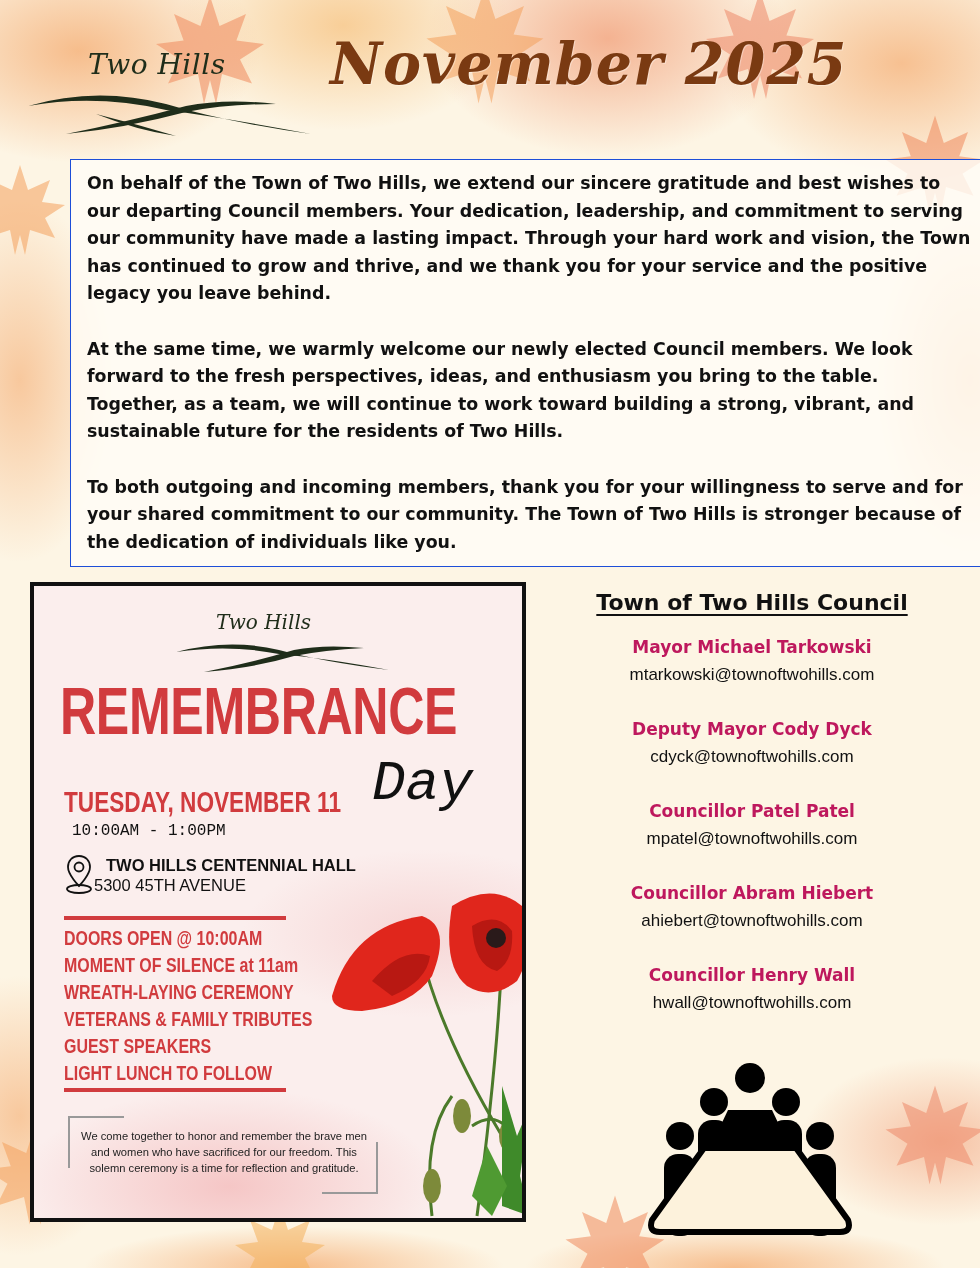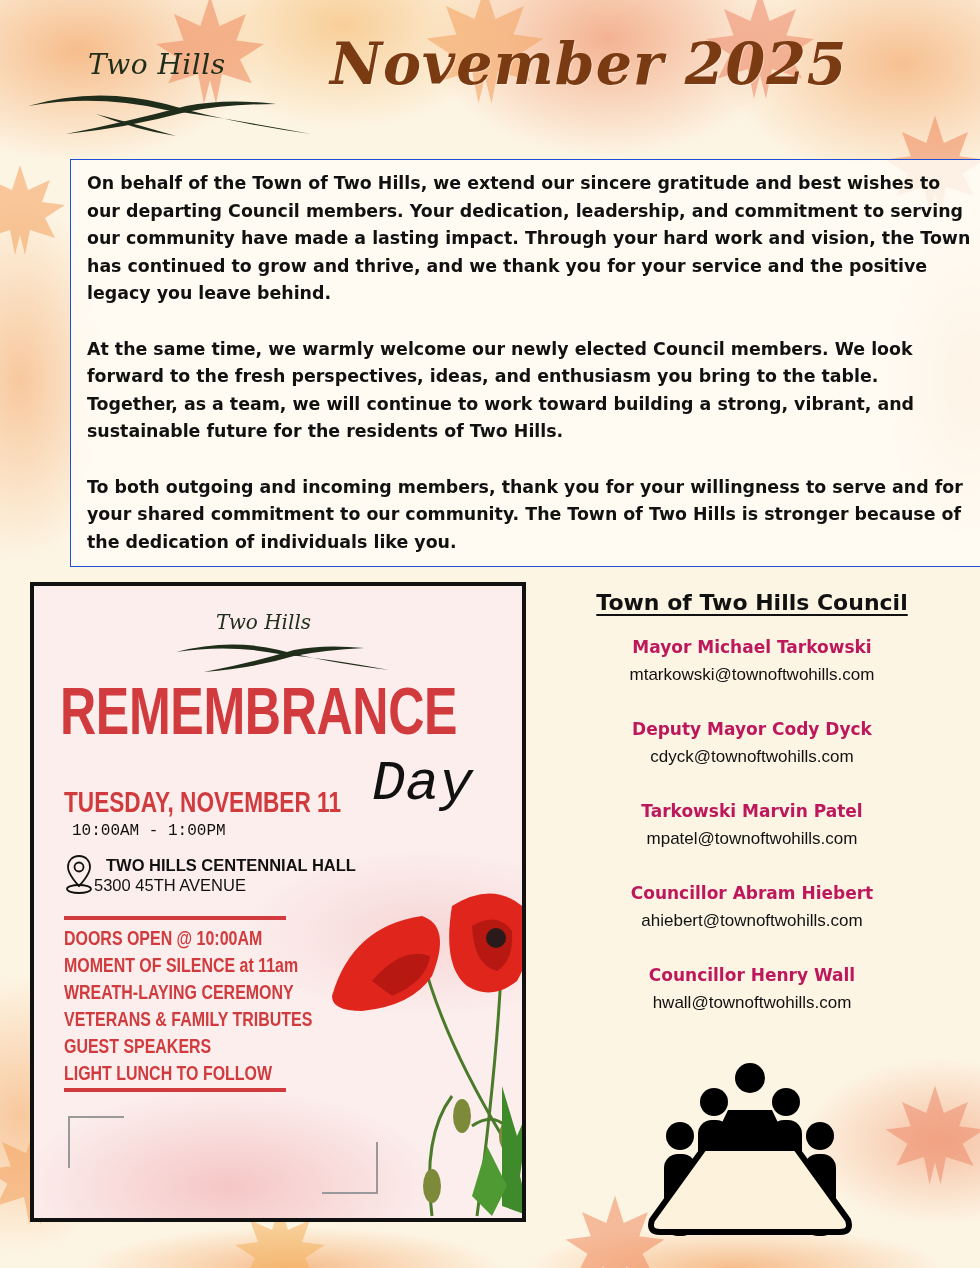--- a/index.html
+++ b/index.html
@@ -220,20 +220,21 @@
     <li>WREATH-LAYING CEREMONY</li>
     <li>VETERANS &amp; FAMILY TRIBUTES</li>
     <li>GUEST SPEAKERS</li>
     <li>LIGHT LUNCH TO FOLLOW</li>
   </ul>
   <div class="p-rule" style="top:502px"></div>
 
   <div class="p-quote">
     <span class="corner-tl"></span>
     <span class="corner-br"></span>
+    <div class="q-text">We come together to honor and remember the brave men and women who have sacrificed for our freedom. This solemn ceremony is a time for reflection and gratitude.</div>
   </div>
 
   <svg class="poppies" width="228" height="340" viewBox="0 0 228 340">
     <path d="M120 70 Q140 150 200 250" stroke="#4b7a2a" stroke-width="3" fill="none"></path>
     <path d="M200 70 Q195 180 175 330" stroke="#4b7a2a" stroke-width="3" fill="none"></path>
     <path d="M150 210 Q120 250 130 330" stroke="#4b7a2a" stroke-width="3" fill="none"></path>
     <path d="M170 240 Q200 220 215 260" stroke="#4b7a2a" stroke-width="3" fill="none"></path>
     <path d="M30 110 Q50 40 120 30 Q150 40 130 90 Q110 120 60 125 Q30 125 30 110 Z" fill="#e0261c"></path>
     <path d="M70 95 Q100 60 128 70 Q125 95 90 110 Z" fill="#b81812"></path>
     <path d="M150 20 Q190 -5 220 20 Q235 60 215 95 Q190 115 165 100 Q140 80 150 20 Z" fill="#e0261c"></path>
@@ -252,21 +253,21 @@
   <h2>Town of Two Hills Council</h2>
   <div class="member">
     <div class="m-name">Mayor Michael Tarkowski</div>
     <a class="m-email">mtarkowski@townoftwohills.com</a>
   </div>
   <div class="member">
     <div class="m-name">Deputy Mayor Cody Dyck</div>
     <a class="m-email">cdyck@townoftwohills.com</a>
   </div>
   <div class="member">
-    <div class="m-name">Tarkowski Marvin Patel</div>
+    <div class="m-name">Councillor Patel Patel</div>
     <a class="m-email">mpatel@townoftwohills.com</a>
   </div>
   <div class="member">
     <div class="m-name">Councillor Abram Hiebert</div>
     <a class="m-email">ahiebert@townoftwohills.com</a>
   </div>
   <div class="member">
     <div class="m-name">Councillor Henry Wall</div>
     <a class="m-email">hwall@townoftwohills.com</a>
   </div>

